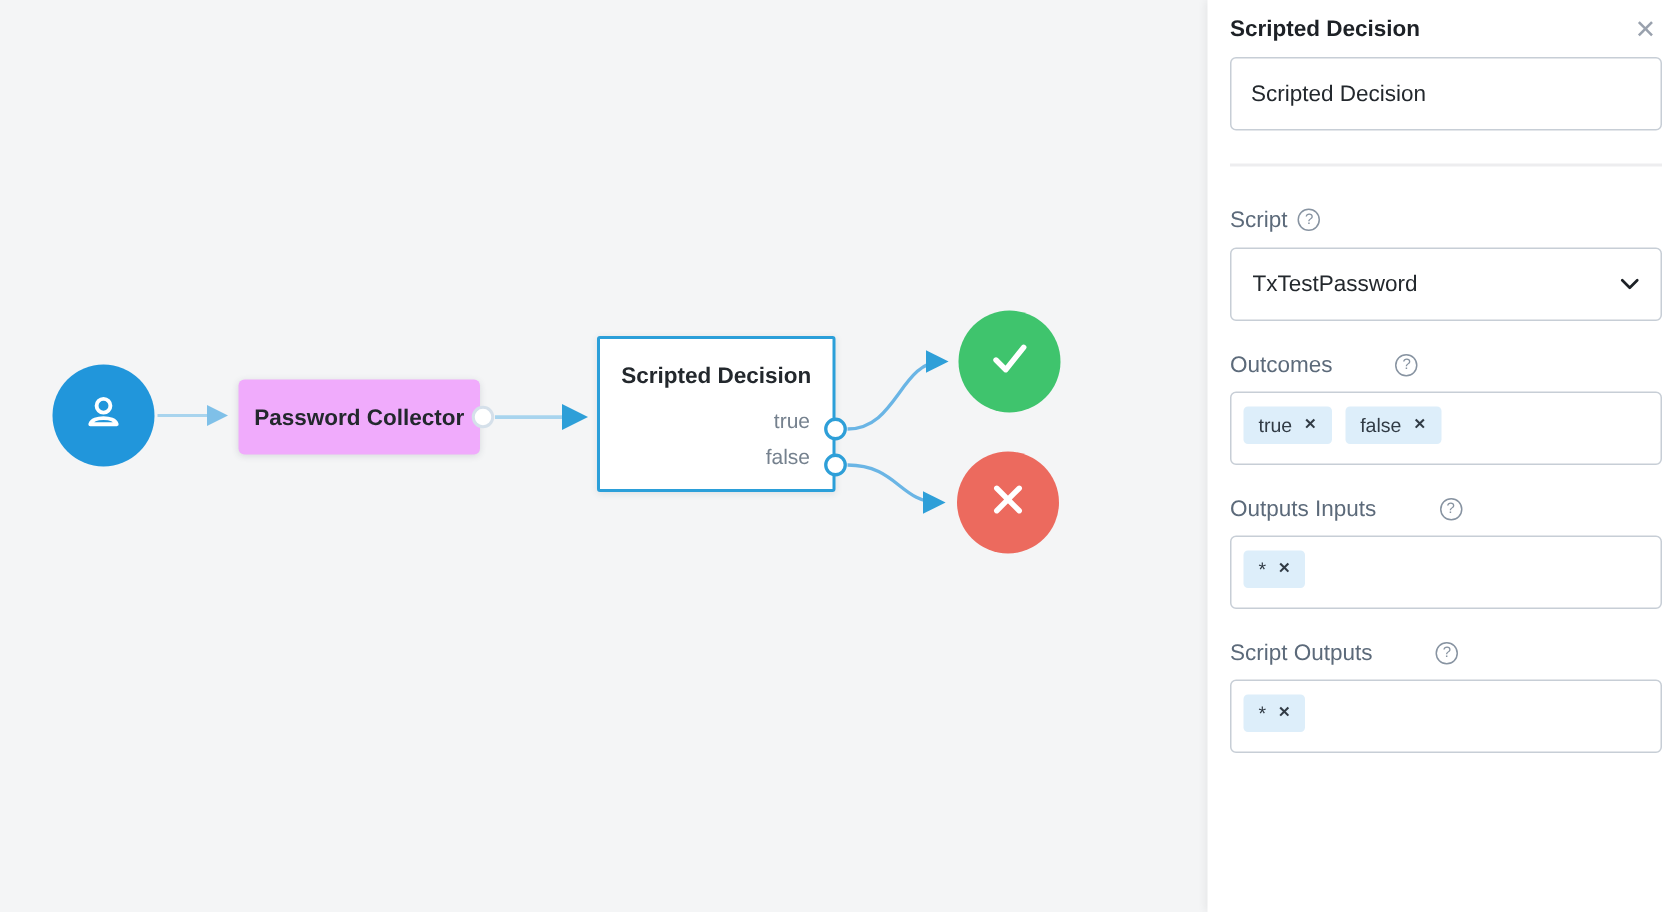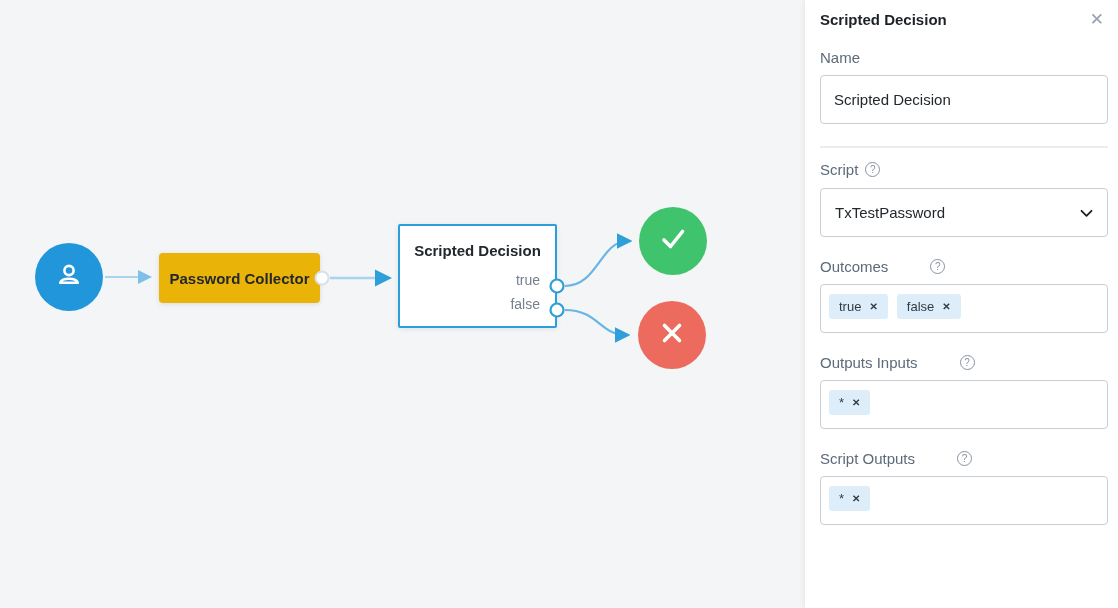--- a/index.html
+++ b/index.html
@@ -17,21 +17,21 @@
   .node { position: absolute; }
   .circle-node {
     width: 68px; height: 68px; border-radius: 50%;
     display: flex; align-items: center; justify-content: center;
     cursor: pointer;
   }
   .start-node { left: 35px; top: 243px; background: #2196db; }
   .success-node { left: 639px; top: 207px; background: #3fc46d; }
   .failure-node { left: 638px; top: 301px; background: #ec6a5e; }
   .rect-node {
-    background: #eab308; border-radius: 4px;
+    background: #f0abfc; border-radius: 4px;
     box-shadow: 0 1px 5px rgba(40,55,70,.14);
     cursor: pointer;
   }
   .password-collector {
     left: 159px; top: 253px; width: 161px; height: 50px;
     display: flex; align-items: center; justify-content: center;
   }
   .node-title {
     font-size: 15px; font-weight: bold; color: #23282d; white-space: nowrap;
   }
@@ -81,21 +81,21 @@
     width: 288px; height: 49px;
     border: 1px solid #c7ced6; border-radius: 4px; background: #fff;
   }
   .text-input {
     padding: 0 13px; font-size: 15px; color: #23282d;
     font-family: "Liberation Sans", sans-serif; outline: none;
   }
   .mt-name { margin-top: 20px; }
   .mt-input { margin-top: 9px; }
   .divider { margin-top: 22px; width: 288px; height: 2px; background: #ededef; border: none; }
-  .mt-script { margin-top: 13px; text-align: right; }
+  .mt-script { margin-top: 27px; text-align: right; }
   .select {
     margin-top: 10px; display: flex; align-items: center;
     justify-content: space-between; padding: 10px 14px; cursor: pointer;
   }
   .select-value { font-size: 15px; color: #23282d; }
   .mt-section { margin-top: 21px; gap: 42px; }
   .tag-box {
     margin-top: 9px; display: flex; align-items: flex-start;
     padding: 9px 8px; gap: 9px; cursor: text;
   }
@@ -172,23 +172,20 @@
 </div>
 
 <div class="panel">
 
   <div class="panel-header">
     <span class="panel-title">Scripted Decision</span>
     <button class="close-btn">✕</button>
   </div>
 
 
-  <div class="field-label mt-name">
-    <span>Name</span>
-  </div>
   <input class="text-input mt-input" type="text" value="Scripted Decision" style="">
 
   <hr class="divider">
 
   <div class="field-label mt-script">
     <span>Script</span>
     <span class="help-icon">?</span>
   </div>
   <div class="box select">
     <span class="select-value">TxTestPassword</span>

